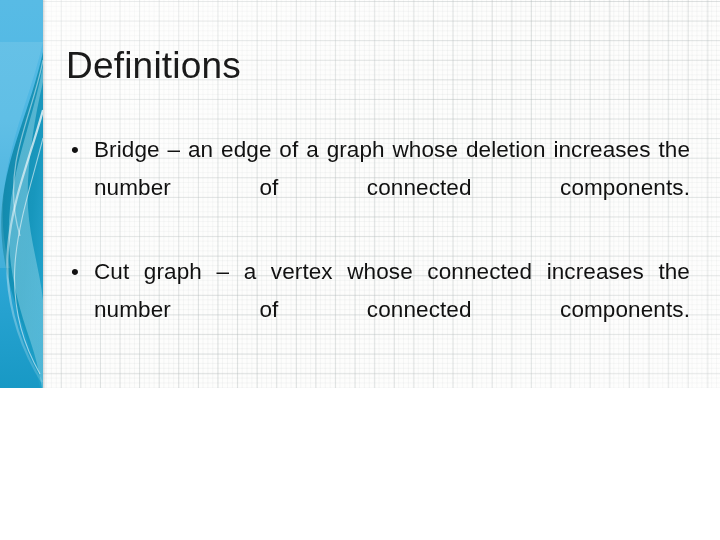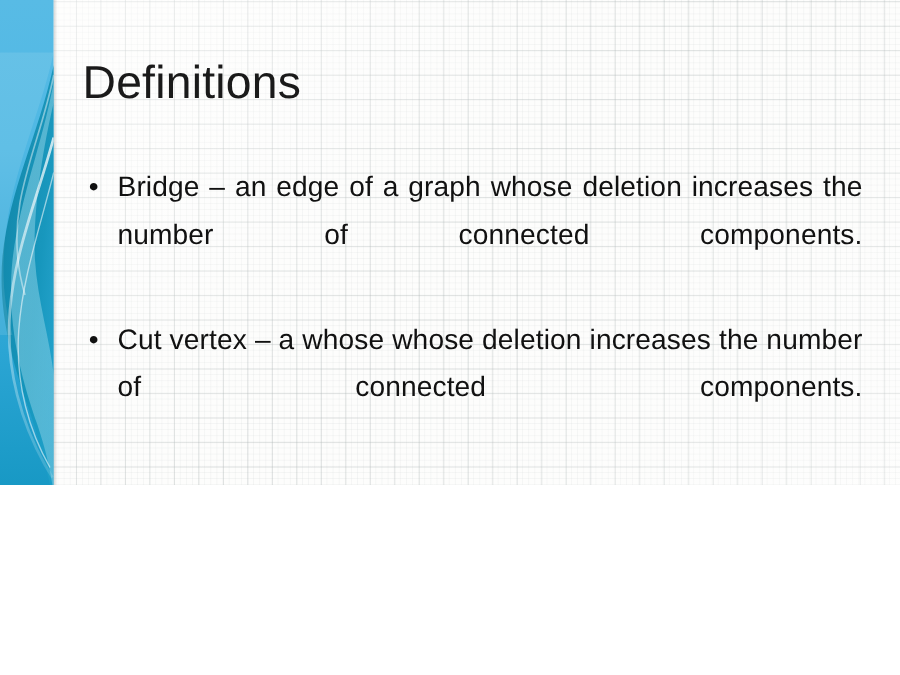--- a/index.html
+++ b/index.html
@@ -166,18 +166,18 @@
 
   <div id="title">Definitions</div>
 
   <div id="body">
 
     <div class="bullet-item">
       <span class="bullet-dot">•</span><span class="term">Bridge</span><span> – </span><span>an edge of a graph whose deletion increases the number of connected components.</span>
     </div>
 
     <div class="bullet-item">
-      <span class="bullet-dot">•</span><span class="term">Cut vertex</span><span> – </span><span>a whose whose deletion increases the number of connected components.</span>
+      <span class="bullet-dot">•</span><span class="term">Cut graph</span><span> – </span><span>a vertex whose connected increases the number of connected components.</span>
     </div>
 
   </div>
 
 </div>
 
 </body></html>

